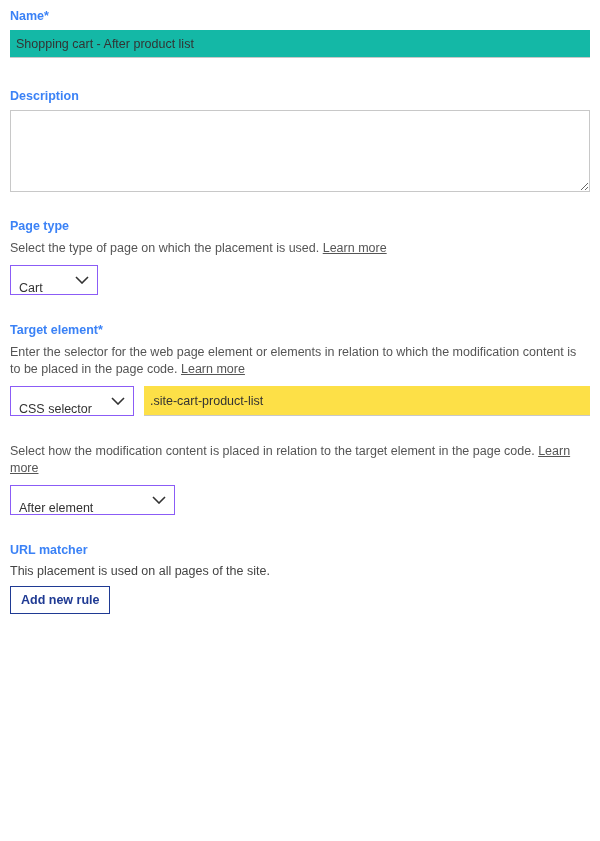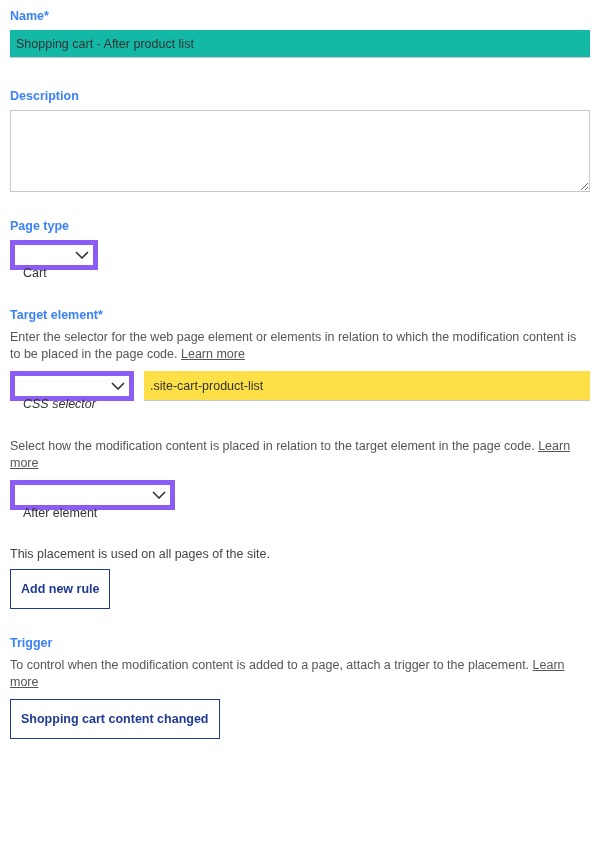--- a/index.html
+++ b/index.html
@@ -66,46 +66,45 @@
     display: block;
     resize: vertical;
     outline: none;
   }
   .select-wrap {
     position: relative;
     display: inline-block;
     vertical-align: top;
   }
   .select-box {
-    border: 5px solid #8b5cf6;
+    border: 1px solid #8b5cf6;
     background: #ffffff;
     height: 30px;
     font-size: 12.5px;
     color: #333333;
     line-height: 28px;
-    padding: 14px 34px 0 8px;
+    padding: 8px 34px 0 8px;
     display: inline-block;
     white-space: nowrap;
   }
   .caret {
     position: absolute;
     right: 9px;
     top: 0;
     height: 30px;
     width: 14px;
     pointer-events: none;
   }
   .caret svg { display: block; margin-top: 11px; }
   .row {
     display: flex;
     align-items: stretch;
   }
   .selector-type {
     width: 124px;
-    font-style: italic;
   }
   .selector-value {
     flex: 1;
     margin-left: 10px;
     height: 30px;
     border: none;
     border-bottom: 1px solid #c8c8c8;
     background: #fde047;
     font-family: "Liberation Sans", sans-serif;
     font-size: 12.5px;
@@ -113,21 +112,21 @@
     padding: 0 6px;
     outline: none;
   }
   .btn {
     border: 1px solid #1f3a93;
     background: #ffffff;
     color: #1f3a93;
     font-family: "Liberation Sans", sans-serif;
     font-size: 12.5px;
     font-weight: bold;
-    padding: 12px 10px;
+    padding: 6px 10px;
     line-height: 14px;
     cursor: pointer;
     display: inline-block;
   }
   .section {
     margin-top: 26px;
   }
   .note {
     font-size: 12.5px;
     color: #444444;
@@ -146,20 +145,24 @@
 
   <div class="hr-space"></div>
 
   <div class="field-block">
     <div class="label">Description</div>
     <textarea class="textarea" style=""></textarea>
   </div>
 
   <div class="section">
     <div class="label">Page type</div>
+    <div class="help">
+      <span>Select the type of page on which the placement is used.</span>
+      <a class="learn" href="#">Learn more</a>
+    </div>
     <div class="select-wrap">
       <div class="select-box" style="width:88px;">Cart</div>
       <span class="caret">
         <svg width="14" height="8" viewBox="0 0 14 8">
             <path d="M1 1 L7 7 L13 1" fill="none" stroke="#333" stroke-width="1.6"></path>
           </svg>
       </span>
     </div>
   </div>
 
@@ -191,26 +194,19 @@
       <div class="select-box" style="width:165px;">After element</div>
       <span class="caret">
         <svg width="14" height="8" viewBox="0 0 14 8">
             <path d="M1 1 L7 7 L13 1" fill="none" stroke="#333" stroke-width="1.6"></path>
           </svg>
       </span>
     </div>
   </div>
 
   <div class="section">
+    <div class="label">URL matcher</div>
     <div class="note">This placement is used on all pages of the site.</div>
     <button class="btn">Add new rule</button>
   </div>
 
-  <div class="section">
-    <div class="label">Trigger</div>
-    <div class="help">
-      <span>To control when the modification content is added to a page, attach a trigger to the placement.</span>
-      <a class="learn" href="#">Learn more</a>
-    </div>
-    <button class="btn">Shopping cart content changed</button>
-  </div>
 
 </div>
 
 </body></html>

